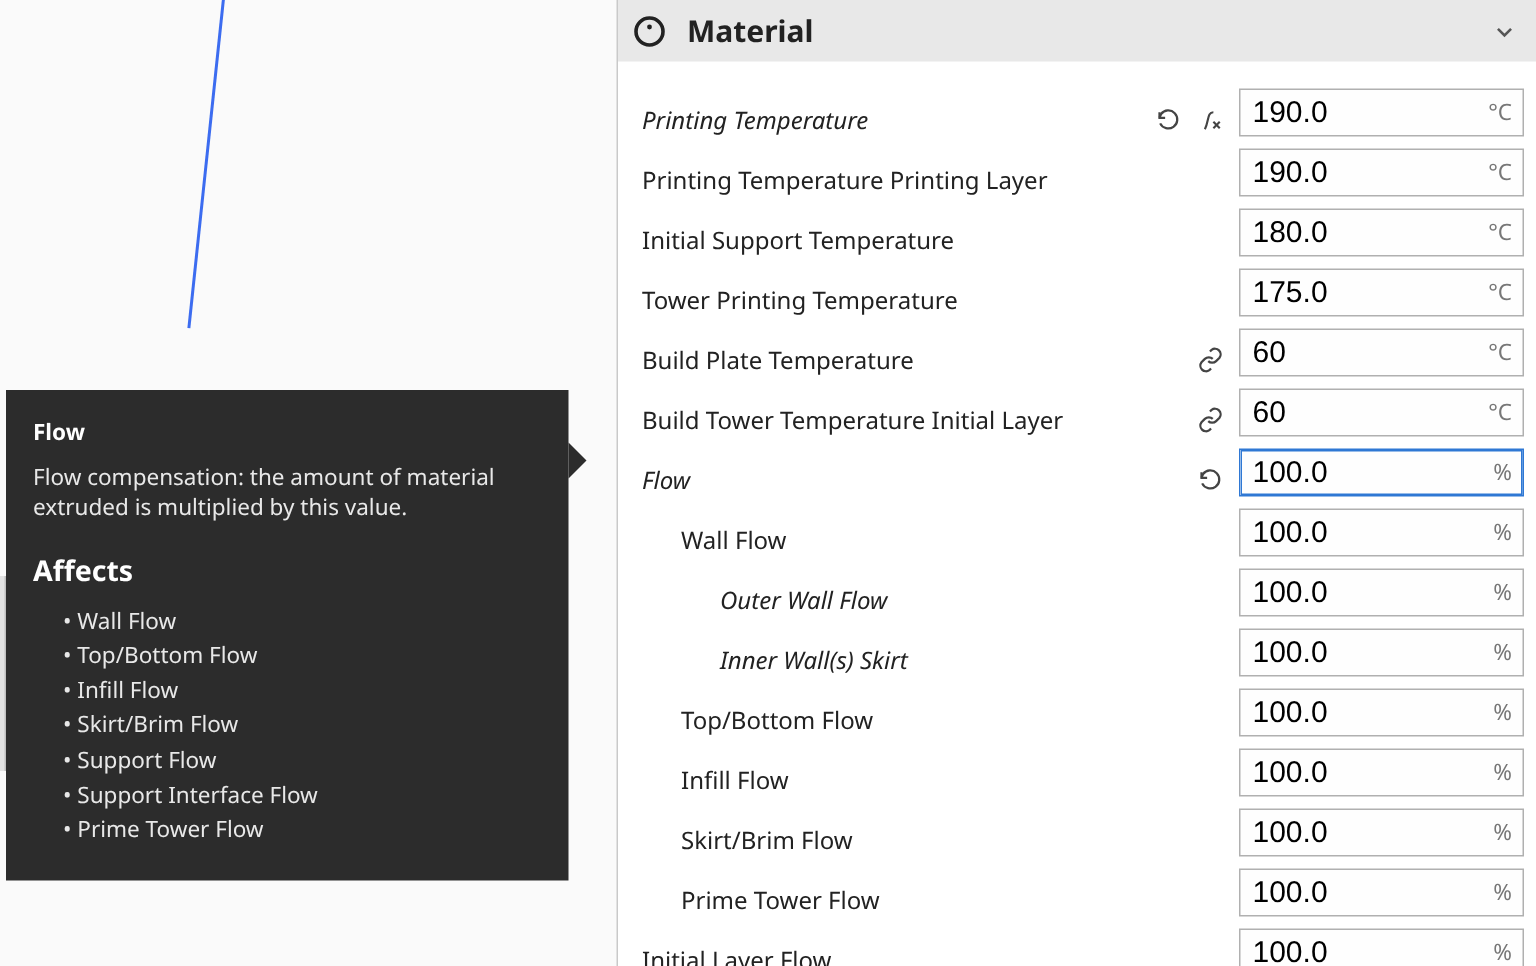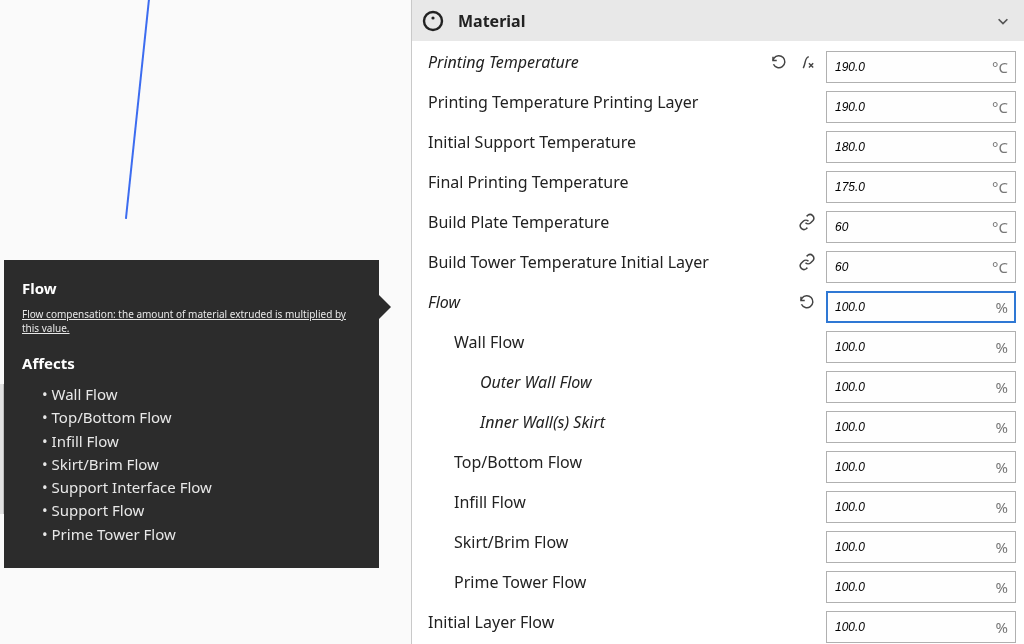--- a/index.html
+++ b/index.html
@@ -5,42 +5,42 @@
   * { box-sizing: border-box; margin: 0; padding: 0; }
   html, body { width: 1024px; height: 644px; font-family: "Segoe UI", "Noto Sans", Arial, sans-serif; font-size: 15px; color: #222; background: #fff; overflow: hidden; }
   .root { display: flex; width: 100%; height: 100%; }
   .preview { position: relative; flex: 0 0 412px; border-right: 1px solid #c9c9c9; background: #fafafa; overflow: hidden; }
   .stroke-line { position: absolute; top: -20px; left: 150px; width: 2px; height: 240px; background: #3c6cf0; transform: rotate(6deg); transform-origin: top left; }
   .plate-edge { position: absolute; bottom: 130px; left: -2px; width: 6px; height: 130px; background: #e2e2e2; border-right: 1px solid #bfbfbf; }
 
   .tooltip { position: absolute; left: 4px; top: 260px; width: 375px; background: #2c2c2c; color: #fff; padding: 18px 18px 22px 18px; z-index: 10; }
   .tooltip::after { content: ""; position: absolute; right: -12px; top: 35px; border: 12px solid transparent; border-left-color: #2c2c2c; border-right: none; }
   .tt-title { font-weight: 700; font-size: 15px; margin-bottom: 10px; }
-  .tt-desc { font-size: 10px; line-height: 1.35; color: #e8e8e8; margin-bottom: 16px; text-decoration: underline; }
-  .tt-affects { font-weight: 700; font-size: 15px; margin-bottom: 10px; margin-top: 18px; }
+  .tt-desc { font-size: 15px; line-height: 1.35; color: #e8e8e8; margin-bottom: 16px; }
+  .tt-affects { font-weight: 700; font-size: 19px; margin-bottom: 10px; margin-top: 18px; }
   .tt-list { list-style: none; padding-left: 20px; }
   .tt-list li { font-size: 15px; line-height: 1.55; color: #e8e8e8; }
   .tt-list li::before { content: "• "; }
 
   .panel { flex: 1; display: flex; flex-direction: column; background: #fff; }
   .section-header { display: flex; align-items: center; background: #e8e8e8; height: 42px; padding: 0 12px 0 8px; }
   .section-icon { width: 26px; height: 26px; margin-right: 12px; display: inline-flex; align-items: center; justify-content: center; }
-  .section-title { font-weight: 700; font-size: 16px; flex: 1; }
+  .section-title { font-weight: 700; font-size: 20px; flex: 1; }
   .chevron { width: 18px; height: 18px; display: inline-flex; align-items: center; justify-content: center; color: #555; }
 
   .settings { padding: 10px 8px 0 16px; overflow: hidden; }
-  .row { display: flex; align-items: flex-start; height: 40px; }
+  .row { display: flex; align-items: flex-end; height: 40px; }
   .row.indent-1 .label { padding-left: 26px; }
   .row.indent-2 .label { padding-left: 52px; font-style: italic; }
   .label { flex: 1; font-size: 16px; color: #222; white-space: nowrap; overflow: hidden; text-overflow: ellipsis; }
   .label.italic { font-style: italic; }
   .icons { display: flex; align-items: center; gap: 6px; min-width: 50px; justify-content: flex-end; padding-right: 8px; }
   .icon-btn { width: 22px; height: 22px; display: inline-flex; align-items: center; justify-content: center; color: #555; cursor: pointer; }
   .field { position: relative; width: 190px; height: 32px; }
-  .field input { width: 100%; height: 100%; border: 1px solid #b0b0b0; background: #fefefe; font-size: 12px; padding: 4px 40px 4px 8px; outline: none; font-style: italic; }
+  .field input { width: 100%; height: 100%; border: 1px solid #b0b0b0; background: #fefefe; font-size: 20px; padding: 4px 40px 4px 8px; outline: none; }
   .field input:focus, .field.active input { border: 1px solid #2f78d4; box-shadow: 0 0 0 1px #2f78d4 inset; }
   .unit { position: absolute; right: 8px; top: 0; height: 100%; display: flex; align-items: center; color: #777; font-size: 15px; pointer-events: none; }
 
   svg { display: block; }
 </style>
 </head>
 <body>
 
 <div class="root">
 
@@ -50,22 +50,22 @@
 
     <div class="tooltip">
       <div class="tt-title">Flow</div>
       <div class="tt-desc">Flow compensation: the amount of material extruded is multiplied by this value.</div>
       <div class="tt-affects">Affects</div>
       <ul class="tt-list">
         <li>Wall Flow</li>
         <li>Top/Bottom Flow</li>
         <li>Infill Flow</li>
         <li>Skirt/Brim Flow</li>
+        <li>Support Flow</li>
         <li>Support Interface Flow</li>
-        <li>Support Flow</li>
         <li>Prime Tower Flow</li>
       </ul>
     </div>
   </div>
 
   <div class="panel">
     <div class="section-header">
       <span class="section-icon">
         <svg viewBox="0 0 24 24" width="24" height="24" fill="none" stroke="#222" stroke-width="2.4">
           <circle cx="12" cy="12" r="9"></circle>
@@ -117,21 +117,21 @@
       <div class="row">
         <div class="label">Initial Support Temperature</div>
         <div class="icons"></div>
         <div class="field">
           <input type="text" value="180.0" style="">
           <span class="unit">°C</span>
         </div>
       </div>
 
       <div class="row">
-        <div class="label">Final Printing Temperature</div>
+        <div class="label">Tower Printing Temperature</div>
         <div class="icons"></div>
         <div class="field">
           <input type="text" value="175.0" style="">
           <span class="unit">°C</span>
         </div>
       </div>
 
       <div class="row">
         <div class="label">Build Plate Temperature</div>
         <div class="icons">

